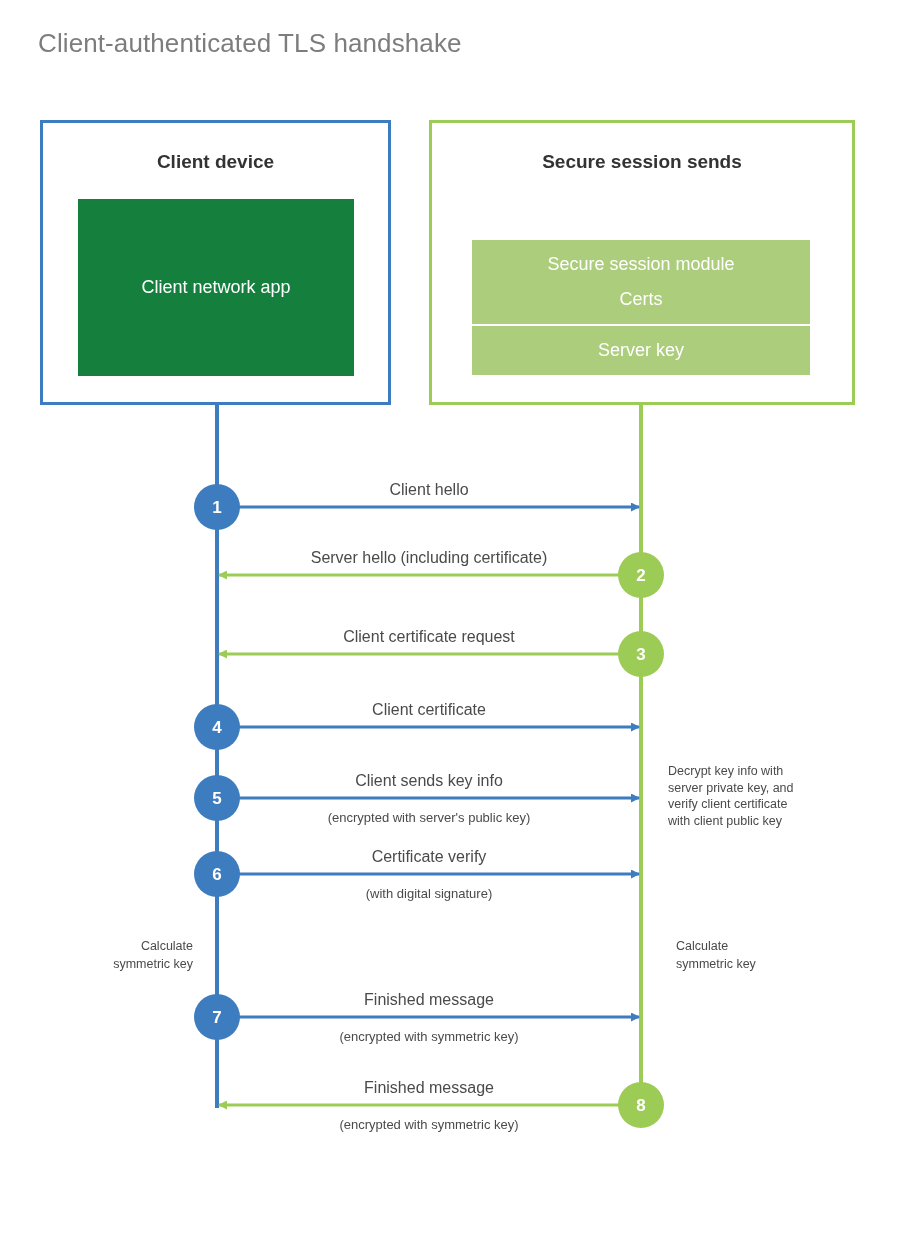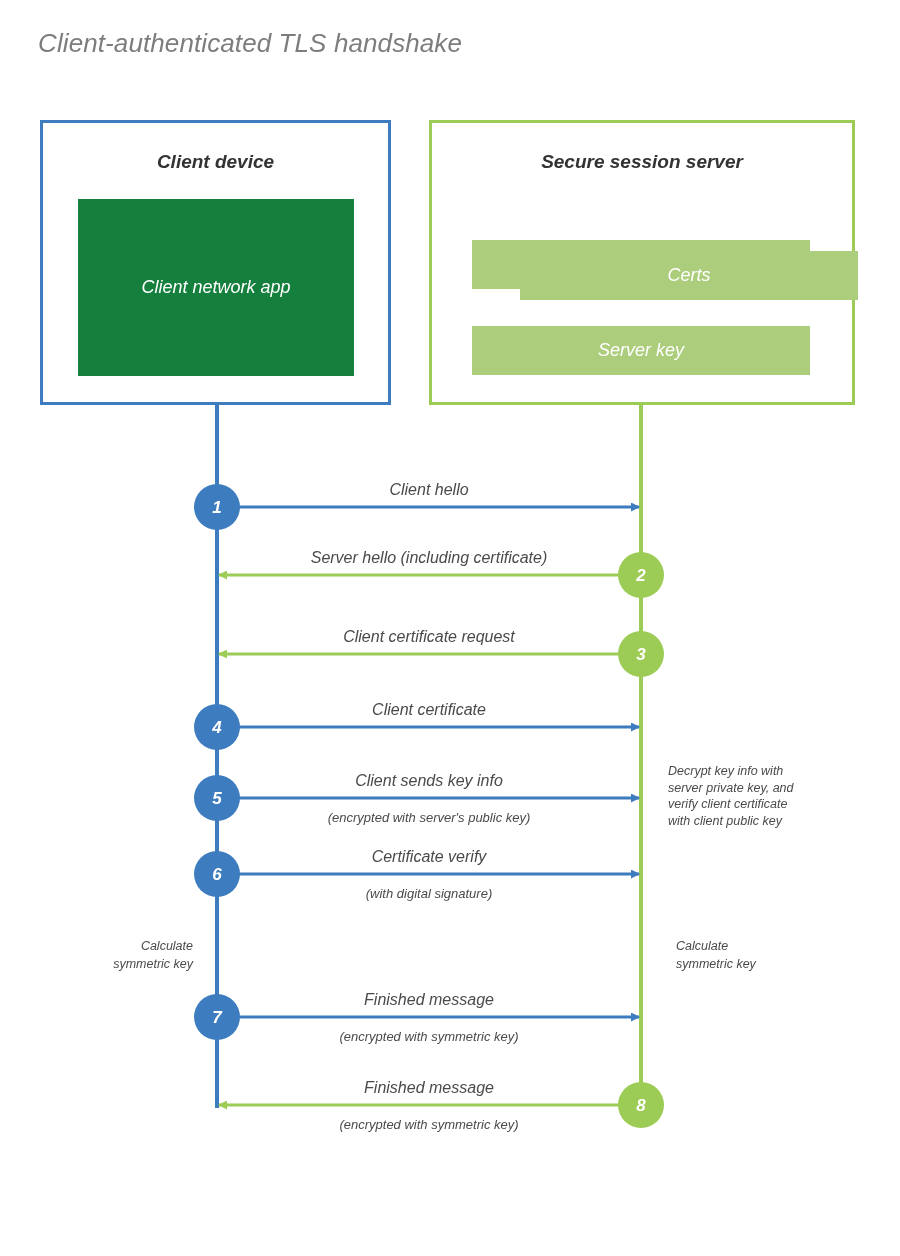--- a/index.html
+++ b/index.html
@@ -12,21 +12,20 @@
     height: 1256px;
     font-family: "Liberation Sans", sans-serif;
     color: #4a4a4a;
     position: relative;
     overflow: hidden;
   }
   #diagram-root {
     position: relative;
     width: 900px;
     height: 1256px;
-    font-style: italic;
   }
   .page-title {
     position: absolute;
     left: 38px;
     top: 28px;
     font-size: 26px;
     font-weight: 400;
     color: #7d7d7d;
     letter-spacing: 0.1px;
     white-space: nowrap;
@@ -81,21 +80,21 @@
     height: 177px;
     background: #15803d;
   }
   .inner-block.srv {
     left: 40px;
     width: 338px;
     height: 49px;
     background: #accd7c;
   }
   .inner-block.srv-0 { top: 77px; margin-top: 40px; }
-  .inner-block.srv-1 { top: 128px; margin-left: 48px; }
+  .inner-block.srv-1 { top: 152px; }
   .inner-block.srv-2 { top: 203px; }
 
   
   #seq {
     position: absolute;
     left: 0;
     top: 0;
     width: 900px;
     height: 1256px;
   }
@@ -129,21 +128,21 @@
   <div class="page-title">Client-authenticated TLS handshake</div>
 
   <div class="actor-box client">
     <div class="actor-title">Client device</div>
     <div class="inner-block app">
       <span>Client network app</span>
     </div>
   </div>
 
   <div class="actor-box server">
-    <div class="actor-title">Secure session server</div>
+    <div class="actor-title">Secure session sends</div>
     <div class="inner-block srv srv-0">
       <span>Secure session module</span>
     </div>
     <div class="inner-block srv srv-1">
       <span>Certs</span>
     </div>
     <div class="inner-block srv srv-2">
       <span>Server key</span>
     </div>
   </div>

